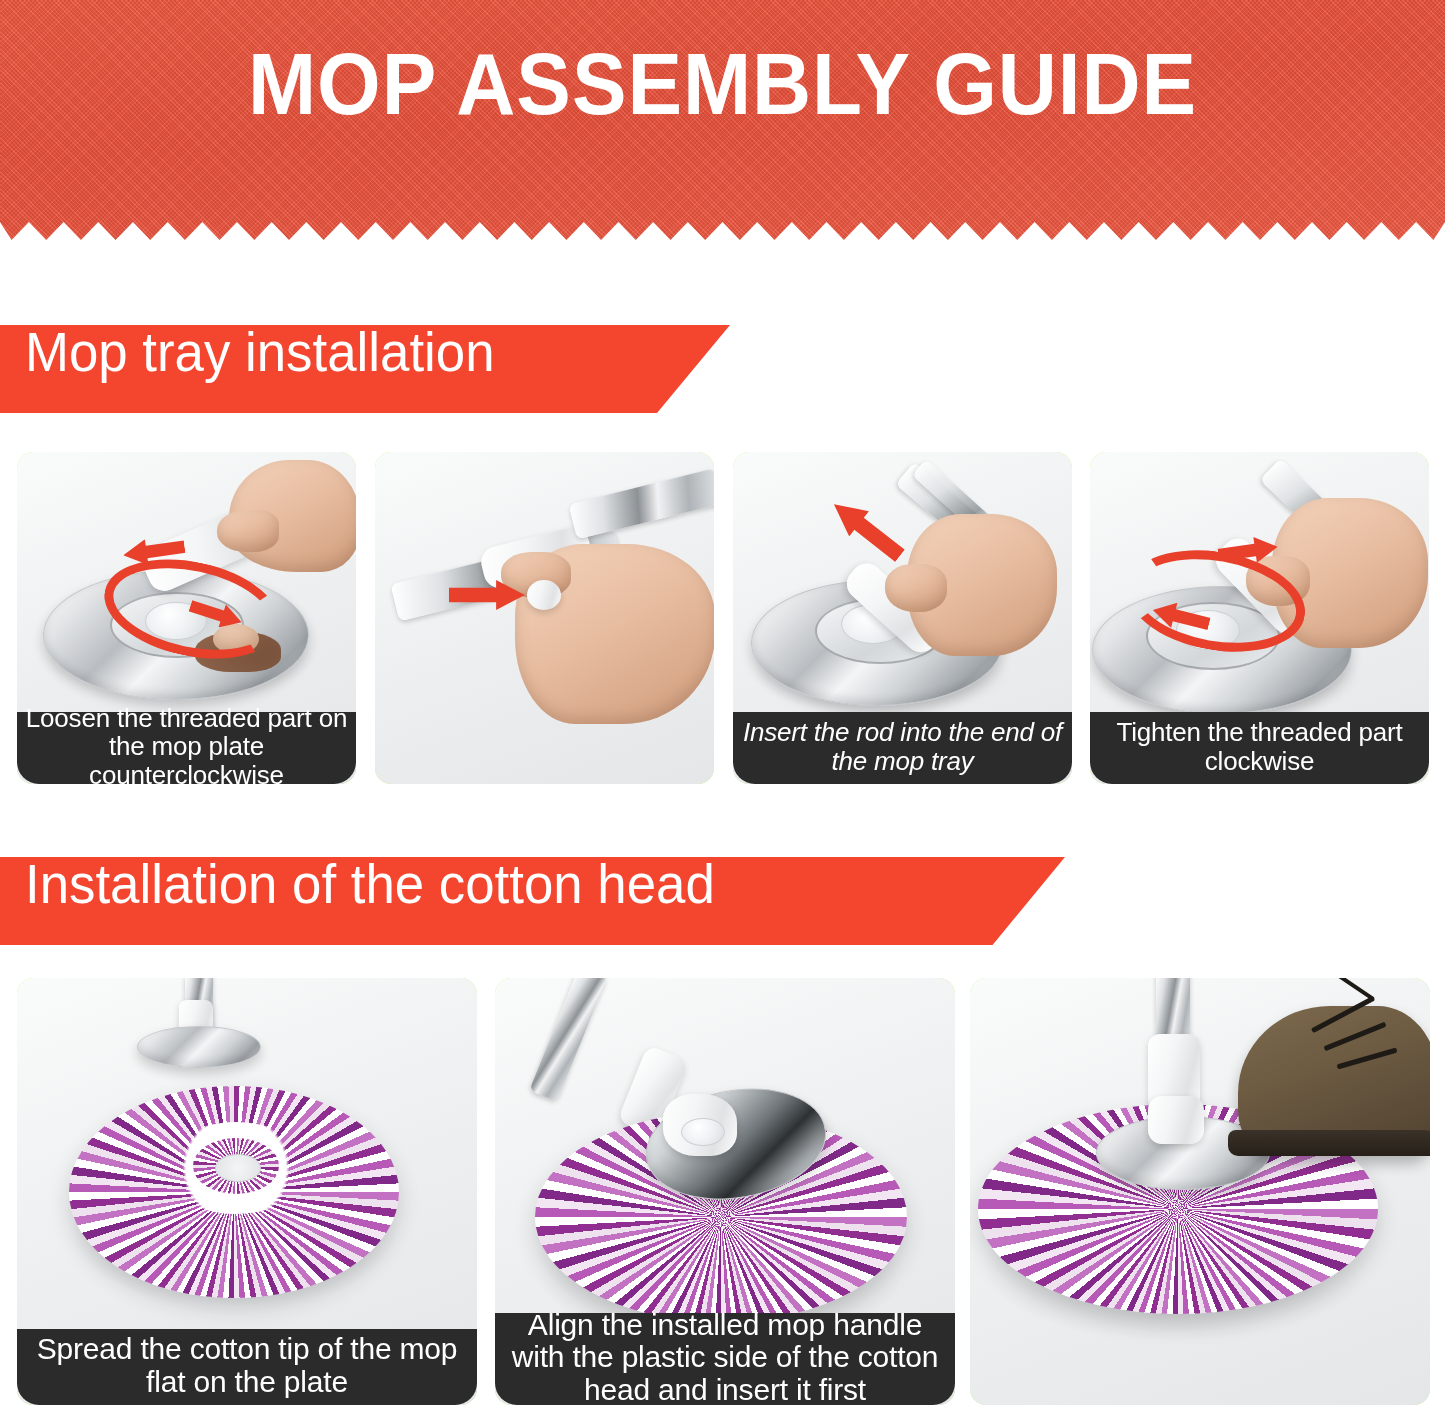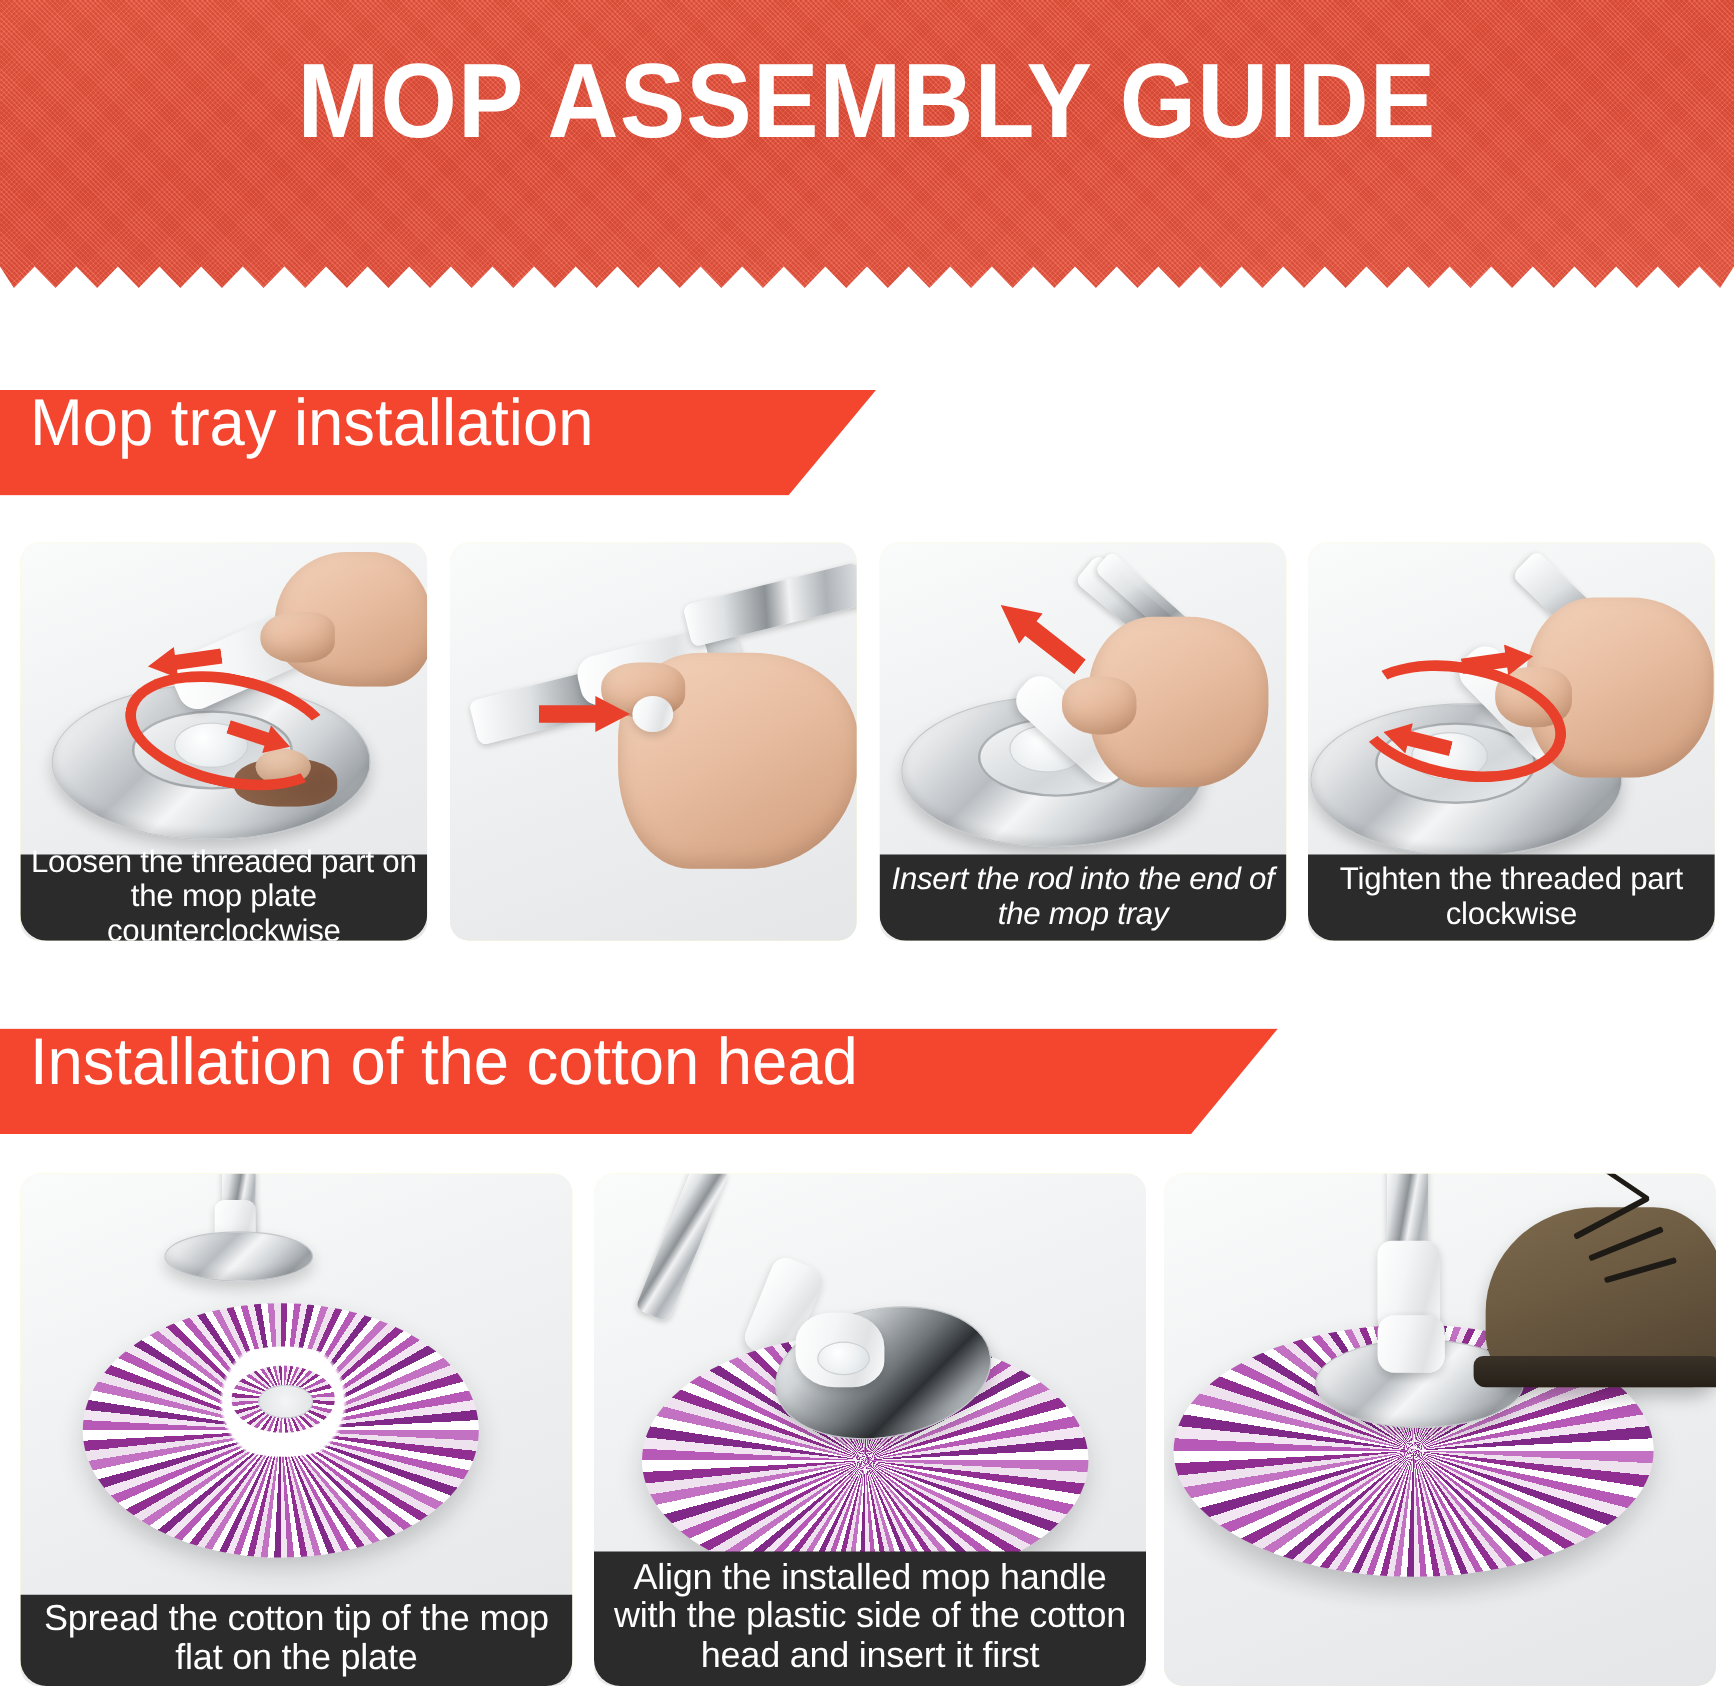--- a/index.html
+++ b/index.html
@@ -76,21 +76,21 @@
     font-family:"Liberation Sans Narrow","Liberation Sans",sans-serif;
     transform:scaleX(0.96);
     transform-origin:left center;
   }
 
   
   .panel{
     position:absolute;
     overflow:hidden;
     border-radius:16px;
-    background:#fef9c3;
+    background:#bef264;
   }
   .photo{
     position:absolute;left:0;top:0;right:0;bottom:0;
     overflow:hidden;
     background:linear-gradient(160deg,#fafbfb 0%,#eceeef 55%,#e4e6e8 100%);
   }
   .caption{
     position:absolute;left:0;bottom:0;width:100%;
     background:#2b2b2b;
     color:#ffffff;
@@ -99,21 +99,21 @@
     box-sizing:border-box;
     display:flex;align-items:center;justify-content:center;
     text-align:center;
     font-family:"Liberation Sans Narrow","Liberation Sans",sans-serif;
     line-height:1.08;
     letter-spacing:-0.2px;
     padding:4px 6px 7px 6px;
   }
   .row1 .caption{font-size:26px;height:72px;}
   .row2 .caption{font-size:30px;height:76px;}
-  .row2 .caption.tall{height:112px;}
+  .row2 .caption.tall{height:92px;}
 
   
   .disc{
     position:absolute;border-radius:50%;
     background:
       linear-gradient(135deg,#ffffff 0%,#e3e5e7 18%,#b9bdc1 38%,#f4f5f6 52%,#cfd3d6 68%,#9fa4a9 84%,#e9ebec 100%);
     box-shadow:0 6px 12px rgba(0,0,0,.18), inset 0 -4px 8px rgba(0,0,0,.12);
     border:1px solid #c3c7ca;
   }
   .disc-inner{

